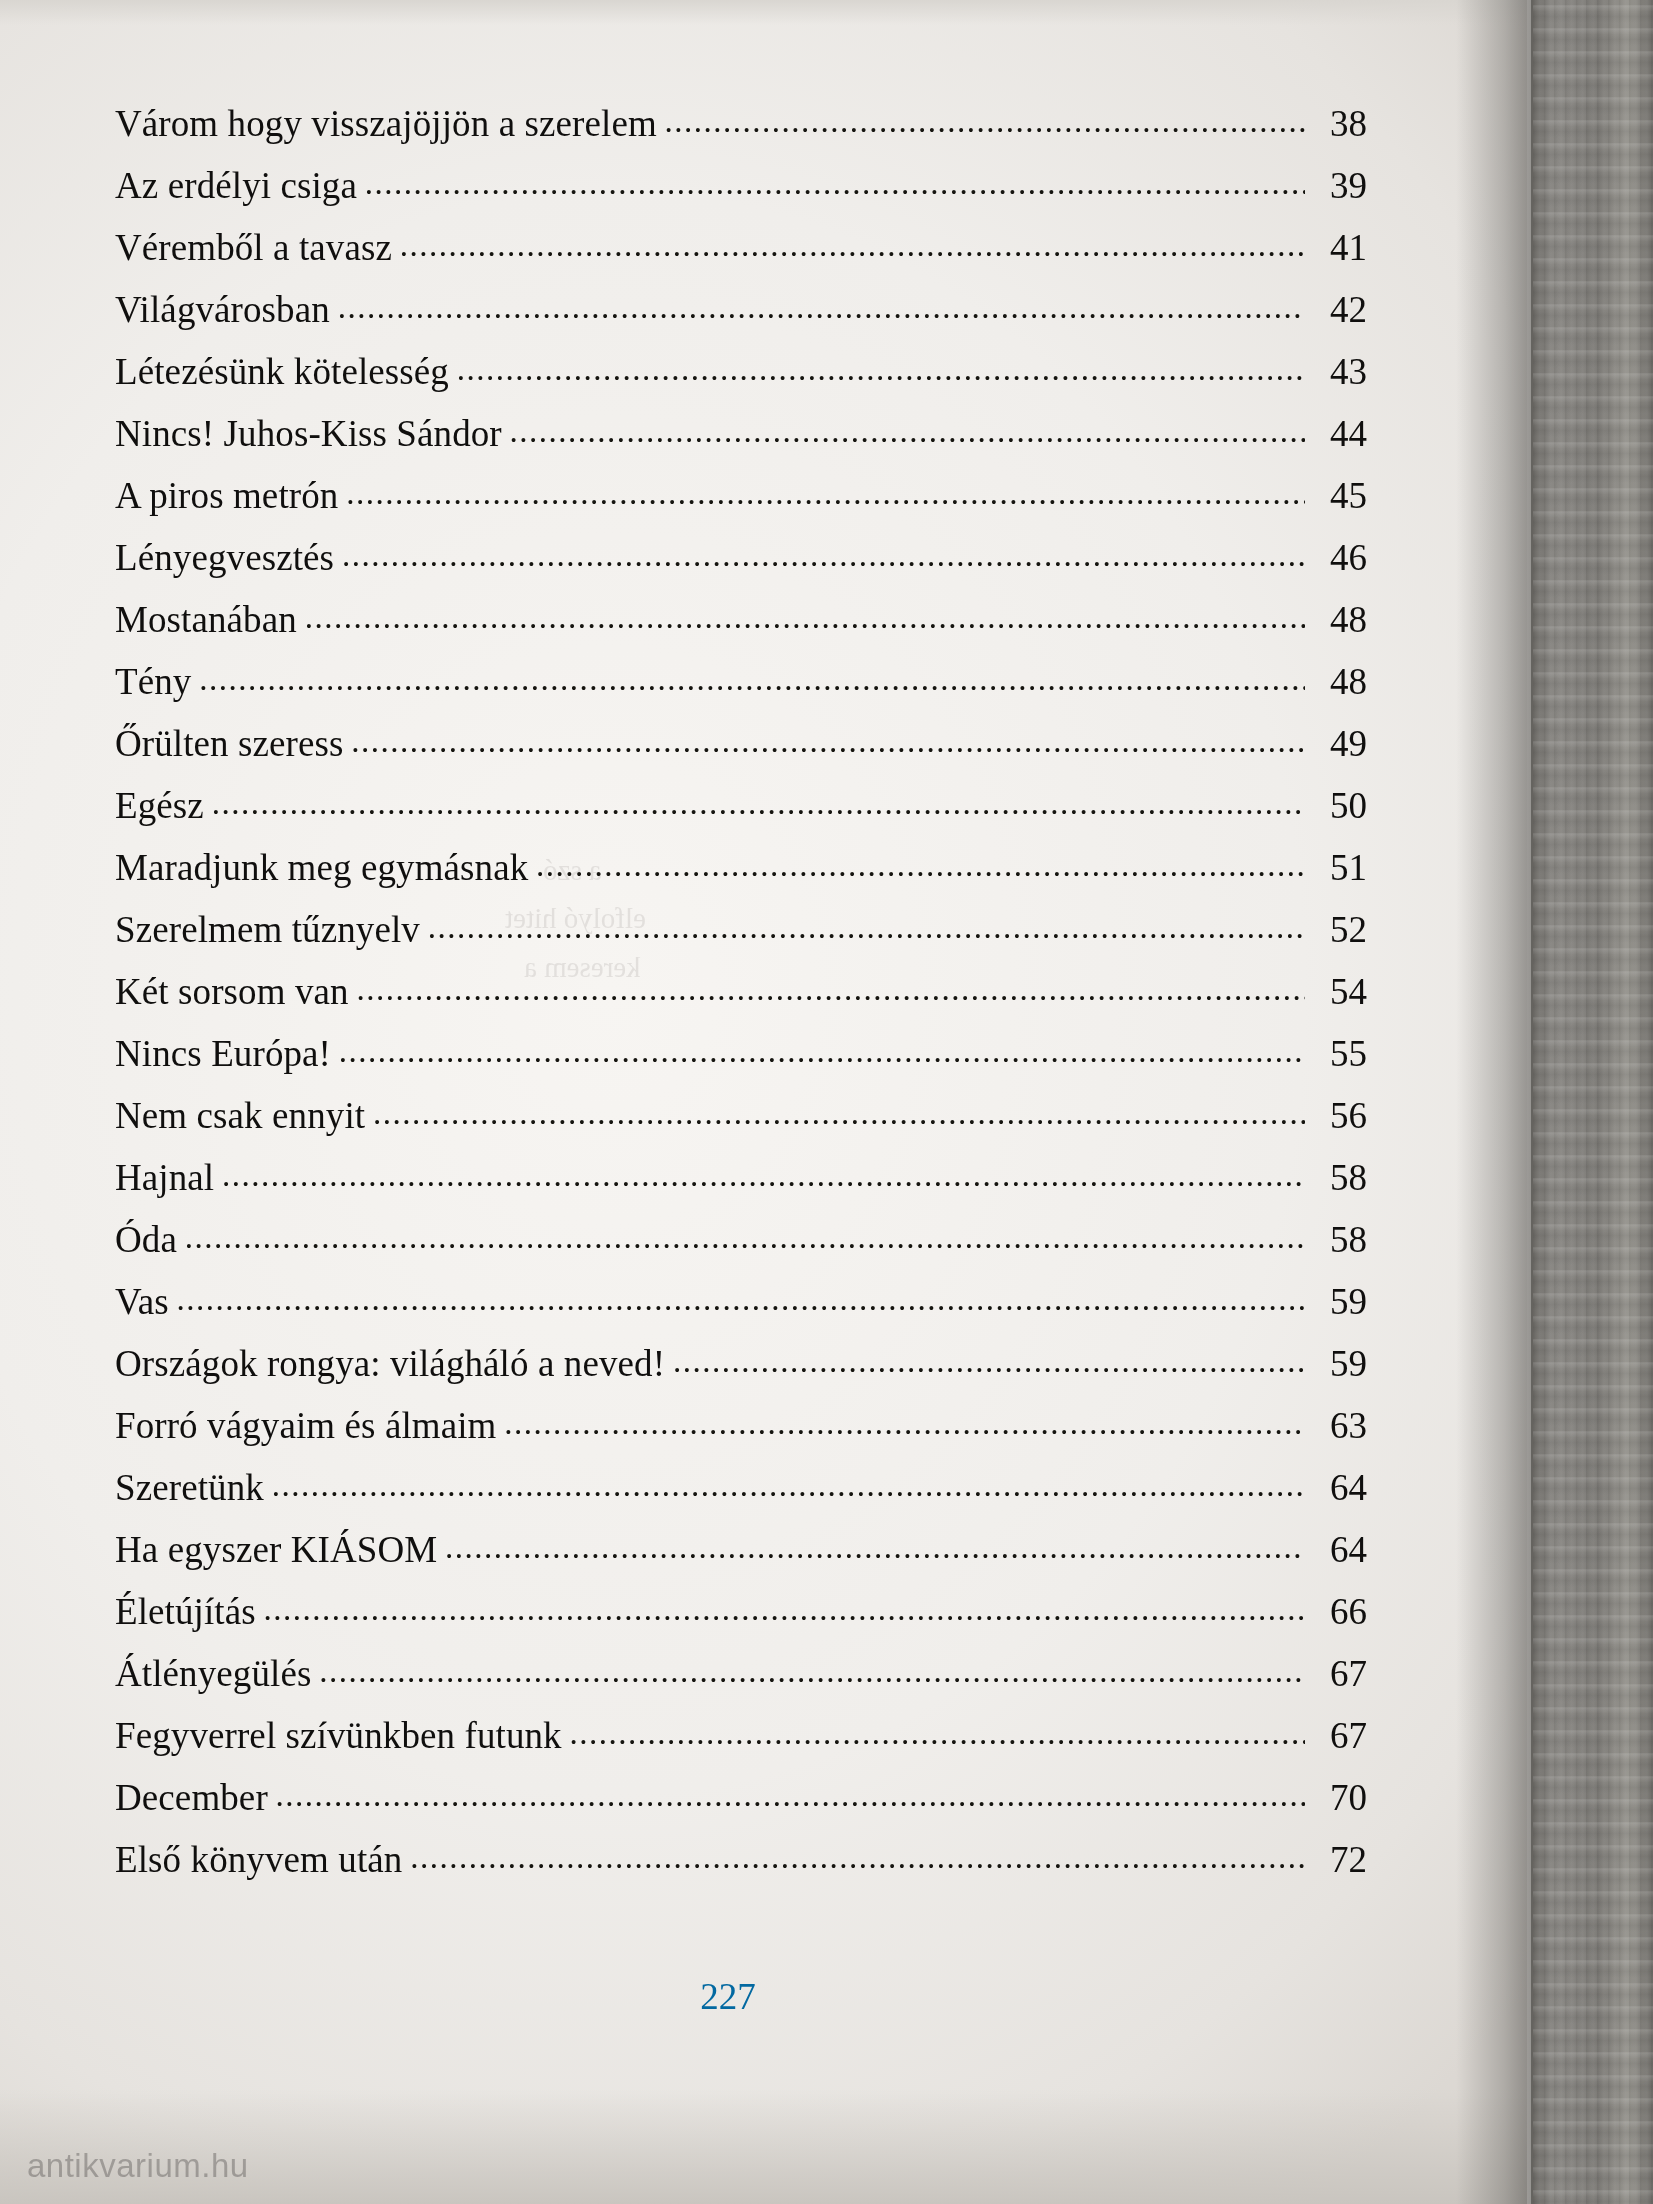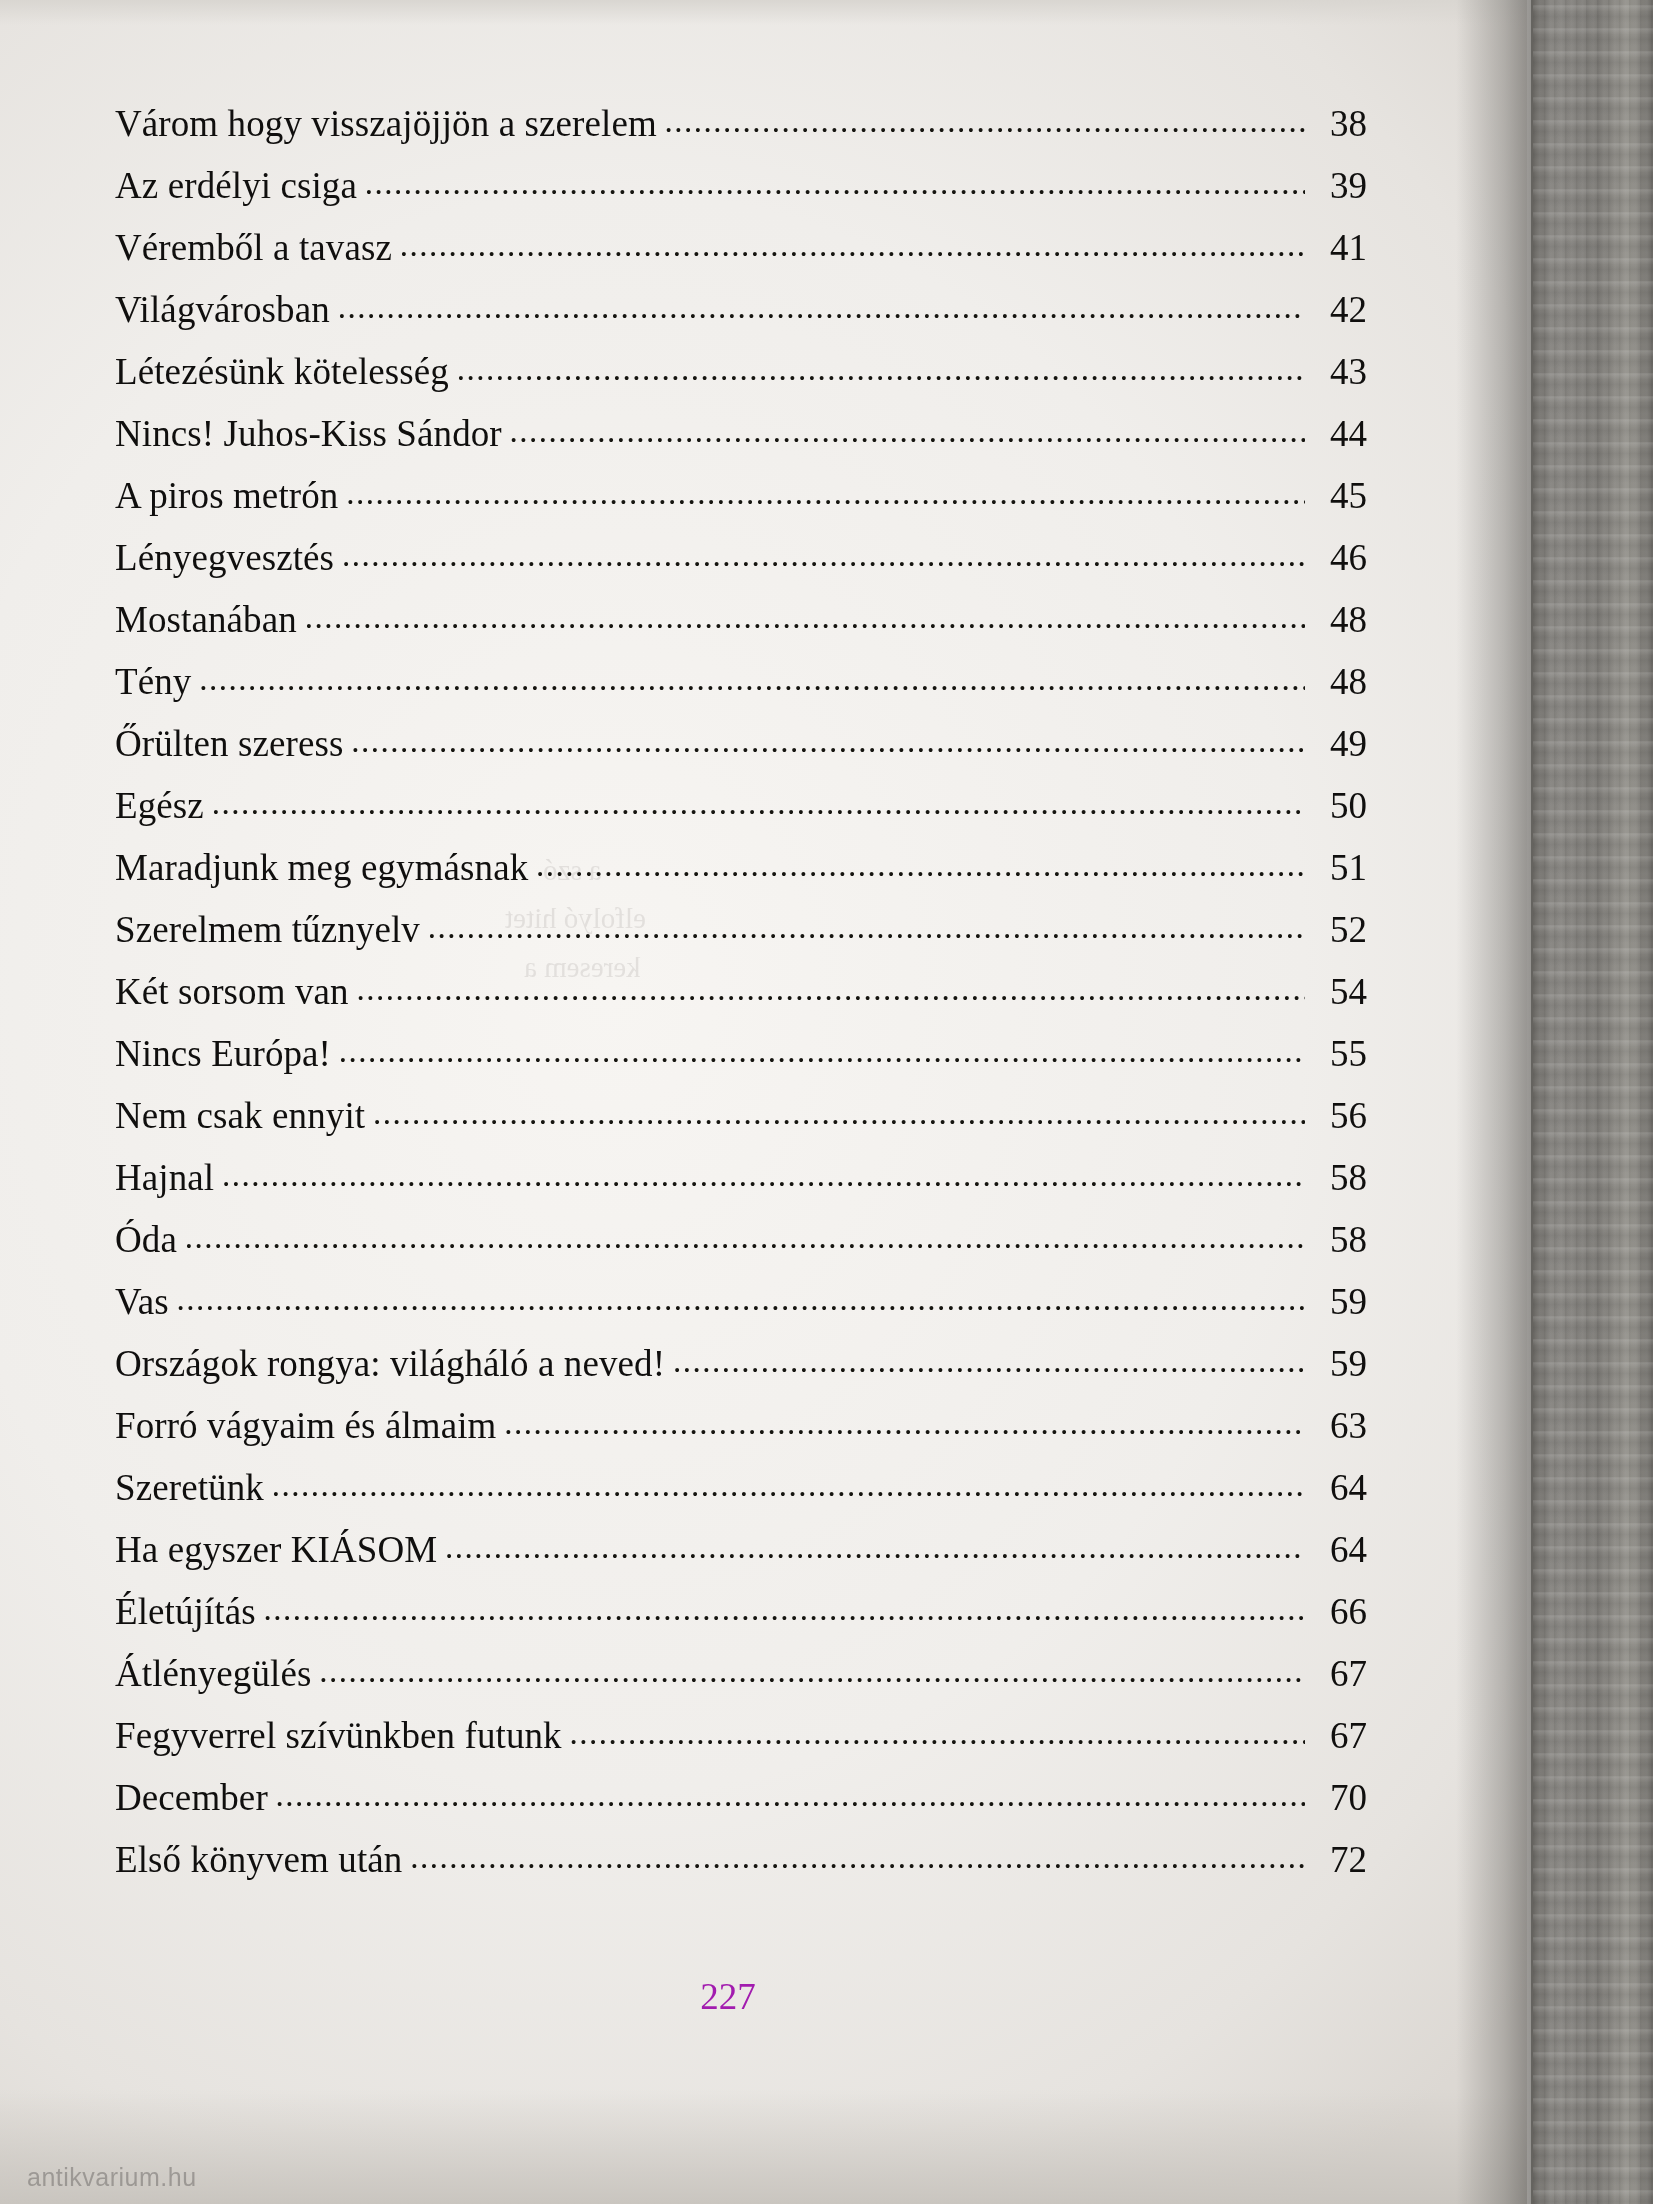--- a/index.html
+++ b/index.html
@@ -137,31 +137,31 @@
   }
 
   
   #folio {
     position: absolute;
     left: 0;
     top: 1975px;
     width: 1456px;
     text-align: center;
     font-size: 37px;
-    color: #a21caf;
+    color: #0369a1;
     font-family: "Liberation Serif", serif;
   }
 
   
   #watermark {
     position: absolute;
     left: 27px;
-    bottom: 13px;
+    bottom: 20px;
     font-family: "Liberation Sans", sans-serif;
-    font-size: 25px;
+    font-size: 33px;
     color: rgba(40,38,35,0.30);
     letter-spacing: 0.5px;
   }
 
   
   .showthrough {
     position: absolute;
     color: rgba(90,88,84,0.13);
     font-size: 29px;
     font-family: "Liberation Serif", serif;

